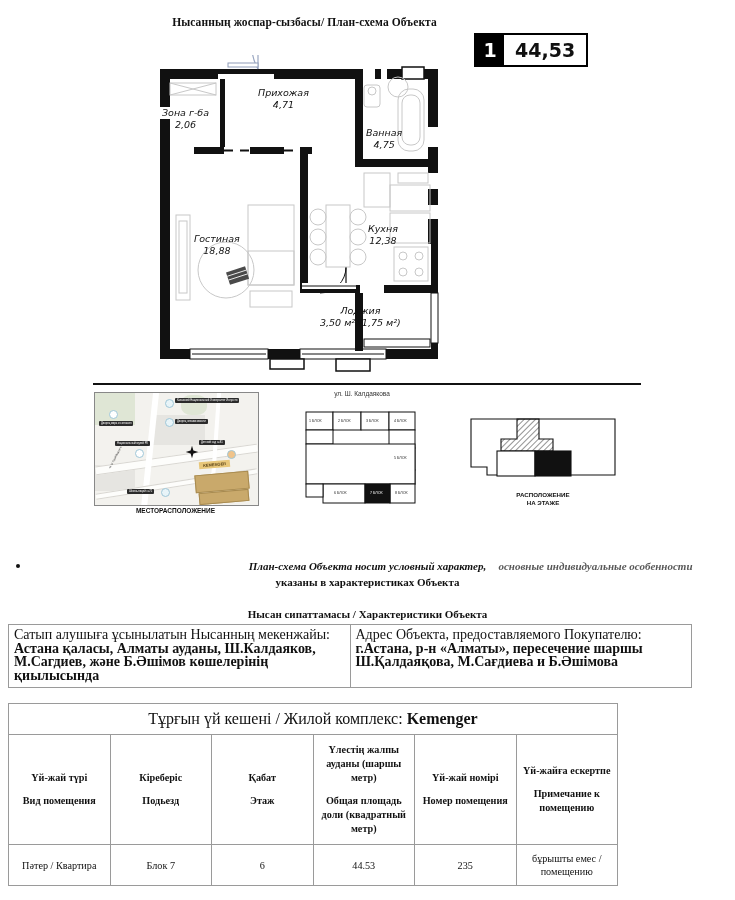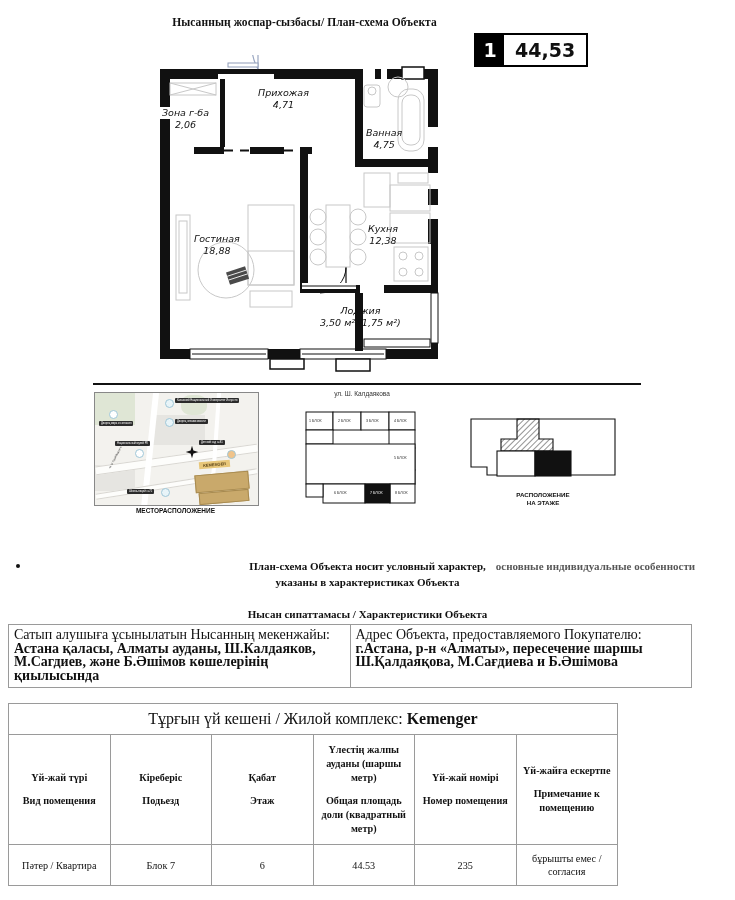--- a/index.html
+++ b/index.html
@@ -96,21 +96,21 @@
     letter-spacing:.2px;
   }
 
   
   .disc-wrap{position:absolute;left:0;top:559px;width:735px;}
   .disc-bullet{position:absolute;left:16px;top:5px;width:4px;height:4px;border-radius:50%;background:#111;}
   .disc-line{
     text-align:center;font-weight:bold;font-size:11px;line-height:15px;color:#111;
     padding:0 60px;
   }
-  .disc-row1{position:relative;height:15px;}
+  .disc-row1{position:relative;height:15px;font-style:italic;}
   .disc-l1a{position:absolute;left:0;width:735px;text-align:center;}
   .disc-l1b{position:absolute;left:0;width:735px;text-align:center;color:#2e2e2e;opacity:.8;}
 
   .char-title{
     position:absolute;left:0;top:608px;width:735px;text-align:center;
     font-weight:bold;font-size:11px;
   }
 
   
   .addr-table{
@@ -438,18 +438,18 @@
         <span class="hdr-kk">Үй-жайға ескертпе</span>
         <span class="hdr-ru">Примечание к помещению</span>
       </td>
     </tr>
     <tr>
       <td class="data-cell">Пәтер / Квартира</td>
       <td class="data-cell">Блок 7</td>
       <td class="data-cell">6</td>
       <td class="data-cell">44.53</td>
       <td class="data-cell">235</td>
-      <td class="data-cell">бұрышты емес / согласия</td>
+      <td class="data-cell">бұрышты емес / помещению</td>
     </tr>
   </tbody>
     </table>
 
 </div>
 
 </body></html>

